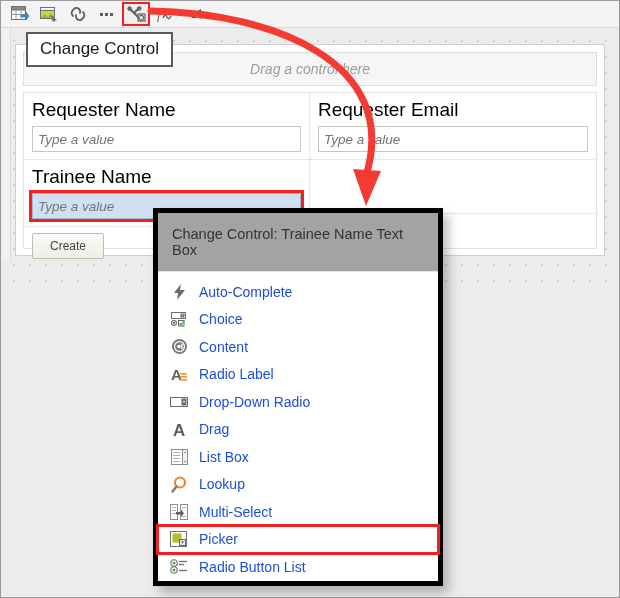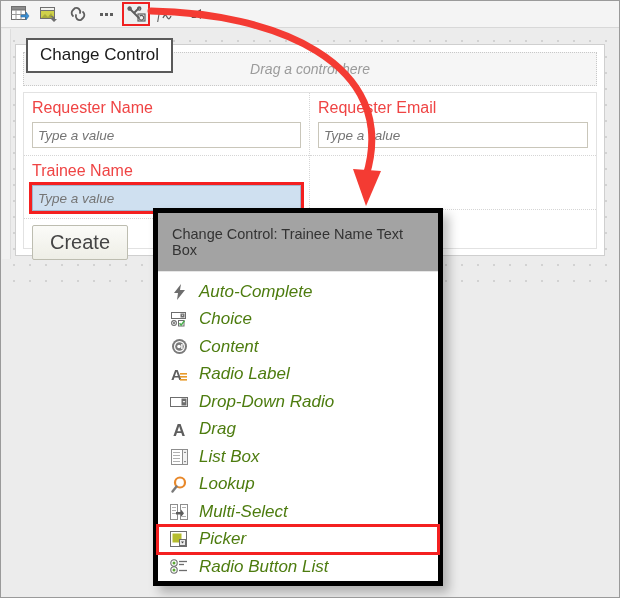--- a/index.html
+++ b/index.html
@@ -121,22 +121,22 @@
   .grid-col.left { border-right: 1px dotted #d5d5d5; }
   .field-cell {
     padding: 6px 8px 7px 8px;
     border-bottom: 1px dotted #d5d5d5;
     box-sizing: border-box;
     min-height: 54px;
   }
   .field-cell.empty { border-bottom: 1px dotted #d5d5d5; min-height: 54px; }
   .field-cell.last { border-bottom: none; }
   .field-label {
-    font-size: 16px;
-    color: #ef4444;
+    font-size: 19px;
+    color: #000000;
     margin-bottom: 5px;
     display: block;
   }
   .field-input {
     display: block;
     width: 100%;
     height: 22px;
     line-height: 21px;
     box-sizing: border-box;
     border: 1px solid #c9c6ba;
@@ -157,33 +157,33 @@
     border: 1px solid #9fb7cf;
     color: #8fa8bd;
   }
 
   #create-row {
     padding: 6px 8px;
   }
   #create-button {
     display: inline-block;
     padding: 5px 17px;
-    font-size: 20px;
+    font-size: 12px;
     color: #444444;
     background: linear-gradient(#fbfbf8, #eeeee6);
     border: 1px solid #bdbdb0;
     border-radius: 2px;
     font-family: "Liberation Sans", sans-serif;
     cursor: pointer;
   }
 
   
   #tooltip {
     position: absolute;
-    left: 25px; top: 37px;
+    left: 25px; top: 31px;
     background: #ffffff;
     border: 2px solid #5a5a5a;
     padding: 5px 12px 6px 12px;
     font-size: 17px;
     color: #1a1a1a;
     z-index: 40;
     white-space: nowrap;
   }
 
   
@@ -229,23 +229,22 @@
   .menu-item .mi-icon {
     width: 22px;
     height: 20px;
     margin-right: 9px;
     display: flex;
     align-items: center;
     justify-content: center;
     flex: 0 0 22px;
   }
   .menu-item .mi-label {
-    font-size: 17px;
-    color: #4d7c0f;
-    font-style: italic;
+    font-size: 14px;
+    color: #1d4ed8;
   }
   
   .menu-item.highlight {
     outline: 3px solid #f42020;
     outline-offset: -1px;
   }
 </style>
 </head>
 <body>
 

